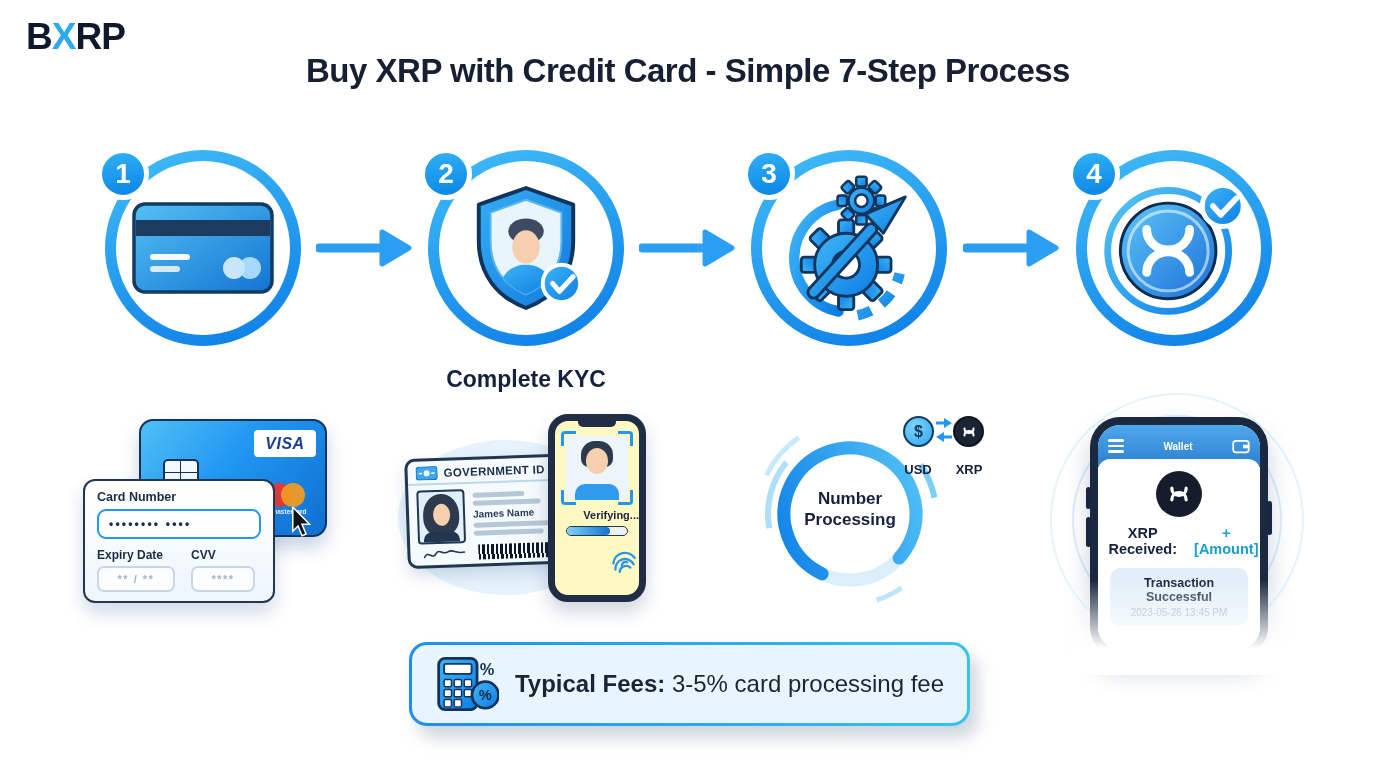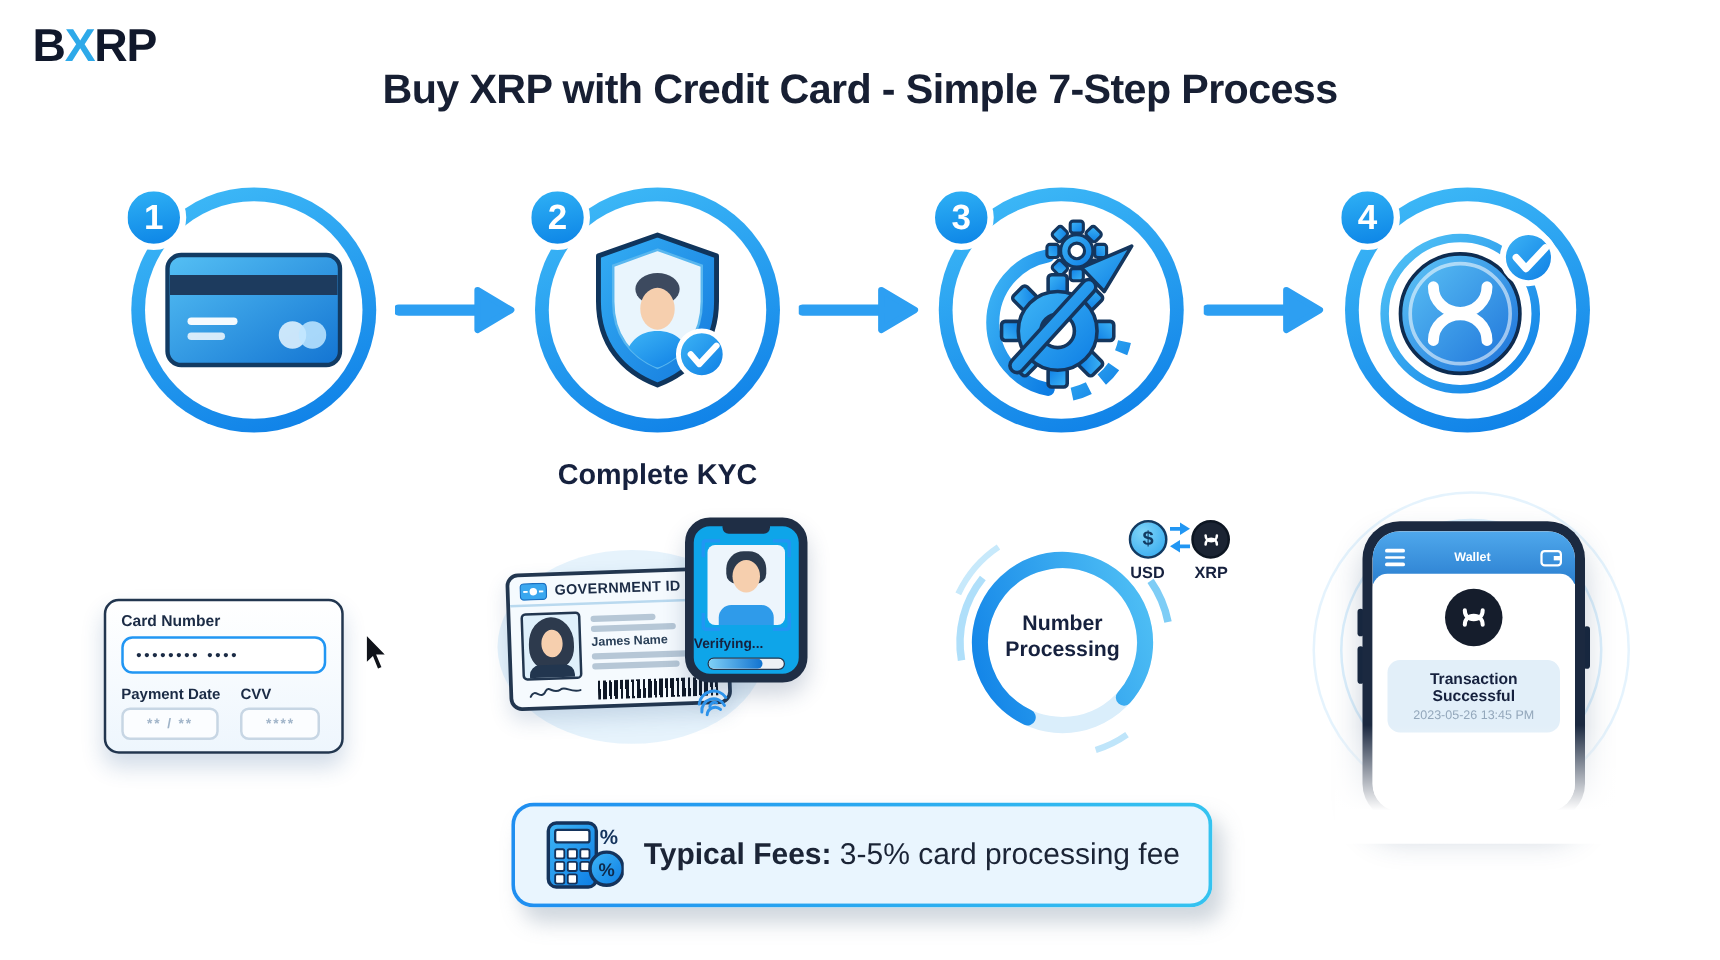--- a/index.html
+++ b/index.html
@@ -58,22 +58,22 @@
   .id-photo { position:relative; width:48px; height:54px; background:#dff0fb; border:2px solid #22364f; border-radius:4px; overflow:hidden; flex:none; }
   .w-hair { position:absolute; left:4px; top:2px; width:36px; height:42px; background:#2d3a4d; border-radius:50% 50% 42% 42%; }
   .w-face { position:absolute; left:14px; top:12px; width:17px; height:22px; background:#f6cfae; border-radius:50%; }
   .w-body { position:absolute; left:4px; bottom:-4px; width:36px; height:14px; background:#22364f; border-radius:8px 8px 0 0; }
   .id-info { flex:1; padding-top:1px; }
   .bar { height:5px; border-radius:3px; background:#b6c7d6; margin:3px 0; }
   .id-name { font-size:10px; font-weight:700; color:#2a4058; margin:2px 0; }
   .id-bottom { display:flex; justify-content:space-between; align-items:flex-end; padding:2px 8px 0; }
   .barcode { width:96px; height:15px;
     background:repeating-linear-gradient(90deg,#0e1726 0 2px,transparent 2px 4px,#0e1726 4px 7px,transparent 7px 9px); }
-  .kyc-phone { position:absolute; left:150px; top:2px; width:98px; height:132px; background:#0ea5e9;
-    border:7px solid #1f2e45; border-radius:20px; box-shadow:0 10px 18px rgba(40,70,110,.22); text-align:left; }
+  .kyc-phone { position:absolute; left:150px; top:2px; width:98px; height:188px; background:#fef9c3;
+    border:7px solid #1f2e45; border-radius:20px; box-shadow:0 10px 18px rgba(40,70,110,.22); text-align:right; }
   .notch { position:absolute; top:-1px; left:50%; transform:translateX(-50%); width:38px; height:7px; background:#1f2e45; border-radius:0 0 5px 5px; }
   .scan { position:relative; width:62px; height:64px; margin:15px auto 0; background:#edf5fc; border-radius:6px; }
   .corner { position:absolute; width:15px; height:15px; border:3px solid #2196f3; }
   .c-tl { left:-5px; top:-5px; border-right:none; border-bottom:none; border-radius:4px 0 0 0; }
   .c-tr { right:-5px; top:-5px; border-left:none; border-bottom:none; border-radius:0 4px 0 0; }
   .c-bl { left:-5px; bottom:-5px; border-right:none; border-top:none; border-radius:0 0 0 4px; }
   .c-br { right:-5px; bottom:-5px; border-left:none; border-top:none; border-radius:0 0 4px 0; }
   .m-hair { position:absolute; left:15px; top:5px; width:32px; height:26px; background:#2b3a4d; border-radius:14px 14px 8px 8px; }
   .m-face { position:absolute; left:20px; top:12px; width:22px; height:26px; background:#f6cfae; border-radius:50%; }
   .m-shirt { position:absolute; left:9px; bottom:0; width:44px; height:16px; background:#2f9bea; border-radius:10px 10px 0 0; }
@@ -81,21 +81,21 @@
   .progress { width:62px; height:10px; margin:5px auto 0; background:#eef1f5; border:1.5px solid #22364f; border-radius:6px; overflow:hidden; }
   .progress-fill { width:72%; height:100%; background:linear-gradient(90deg,#7fd0f7,#1273cf); border-radius:6px; }
 
   
   .illus3 { position:absolute; left:755px; top:402px; width:235px; height:215px; }
   .spin-svg { position:absolute; left:-15px; top:0; }
   .proc-text { position:absolute; left:35px; top:86px; width:120px; text-align:center; font-size:17px; font-weight:800; color:#16213e; line-height:1.25; }
   .coin { position:absolute; width:31px; height:31px; border-radius:50%; display:flex; align-items:center; justify-content:center; }
   .usd-coin { left:148px; top:14px; background:radial-gradient(circle at 35% 30%,#7fd4f9,#2fa7ee); border:2.5px solid #123b63; font-size:16px; font-weight:900; color:#123b63; }
   .xrp-coin { left:198px; top:14px; background:#1b2433; border:2.5px solid #0d1622; }
-  .coin-label { position:absolute; top:48px; width:40px; text-align:center; font-size:13px; font-weight:800; color:#16213e; }
+  .coin-label { position:absolute; top:60px; width:40px; text-align:center; font-size:13px; font-weight:800; color:#16213e; }
   .swap-arrows { position:absolute; left:180px; top:14px; }
 
   
   .illus4 { position:absolute; left:1060px; top:405px; width:265px; height:262px; }
   .ripple { position:absolute; border-radius:50%; border:2px solid #cfe9fb; }
   .rip1 { left:-10px; top:-12px; width:254px; height:254px; opacity:.55; }
   .rip2 { left:12px; top:10px; width:210px; height:210px; opacity:.75; }
   .rip3 { left:34px; top:32px; width:166px; height:166px; opacity:.9; background:radial-gradient(circle,rgba(190,228,250,.5),rgba(255,255,255,0) 72%); }
   .side-btn { position:absolute; width:5px; background:#16243a; border-radius:3px; }
   .wallet-phone { position:absolute; left:30px; top:12px; width:178px; height:240px; background:#1b2940; border-radius:30px; padding:8px;
@@ -252,26 +252,35 @@
     <polygon points="66,8 93,24 66,40" fill="#2d9ff2" stroke="#2d9ff2" stroke-width="5" stroke-linejoin="round"></polygon>
   </svg>
   <svg class="flow-arrow" style="left:963px" width="96" height="48">
     <line x1="3" y1="24" x2="68" y2="24" stroke="#2d9ff2" stroke-width="9" stroke-linecap="round"></line>
     <polygon points="66,8 93,24 66,40" fill="#2d9ff2" stroke="#2d9ff2" stroke-width="5" stroke-linejoin="round"></polygon>
   </svg>
 
   <div class="step-label" style="left:361px">Complete KYC</div>
 
   <div class="illus1">
+    <div class="back-card">
+      <div class="chip"></div>
+      <div class="visa-box">VISA</div>
+      <div class="mc">
+        <div class="mc-red"></div>
+        <div class="mc-orange"></div>
+        <div class="mc-text">mastercard</div>
+      </div>
+    </div>
     <div class="form-panel">
       <div class="fp-label">Card Number</div>
       <div class="cn-input">•••••••• ••••</div>
       <div class="fp-row">
         <div>
-          <div class="fp-label" style="font-size:12px">Payment Date</div>
+          <div class="fp-label" style="font-size:12px">Expiry Date</div>
           <div class="mini-input" style="width:78px">** / **</div>
         </div>
         <div>
           <div class="fp-label" style="font-size:12px">CVV</div>
           <div class="mini-input" style="width:64px">****</div>
         </div>
       </div>
     </div>
     <svg class="cursor" width="22" height="30" viewBox="0 0 16 26">
       <polygon points="0,0 0,21 4.6,16.5 8,25 11.5,23.4 8,15 14.5,15" fill="#10131a" stroke="#fff" stroke-width="1.3"></polygon>
@@ -385,20 +394,24 @@
             <rect x="11" y="6.8" width="5.5" height="3.5" fill="#fff"></rect>
           </svg>
         </div>
         <div class="wallet-body">
           <div class="xrp-black">
             <svg width="26" height="26" viewBox="0 0 40 40">
               <path d="M9,11 C9,18 13.5,22 20,22 C26.5,22 31,18 31,11" fill="none" stroke="#fff" stroke-width="5" stroke-linecap="round"></path>
               <path d="M9,29 C9,22 13.5,18 20,18 C26.5,18 31,22 31,29" fill="none" stroke="#fff" stroke-width="5" stroke-linecap="round"></path>
             </svg>
           </div>
+          <div class="received">
+            <span>XRP Received:</span>
+            <span class="amt">+ [Amount]</span>
+          </div>
           <div class="status-card">
             <div class="status-line">Transaction Successful</div>
             <div class="status-date">2023-05-26 13:45 PM</div>
           </div>
         </div>
       </div>
     </div>
     <div class="fade"></div>
   </div>
 

